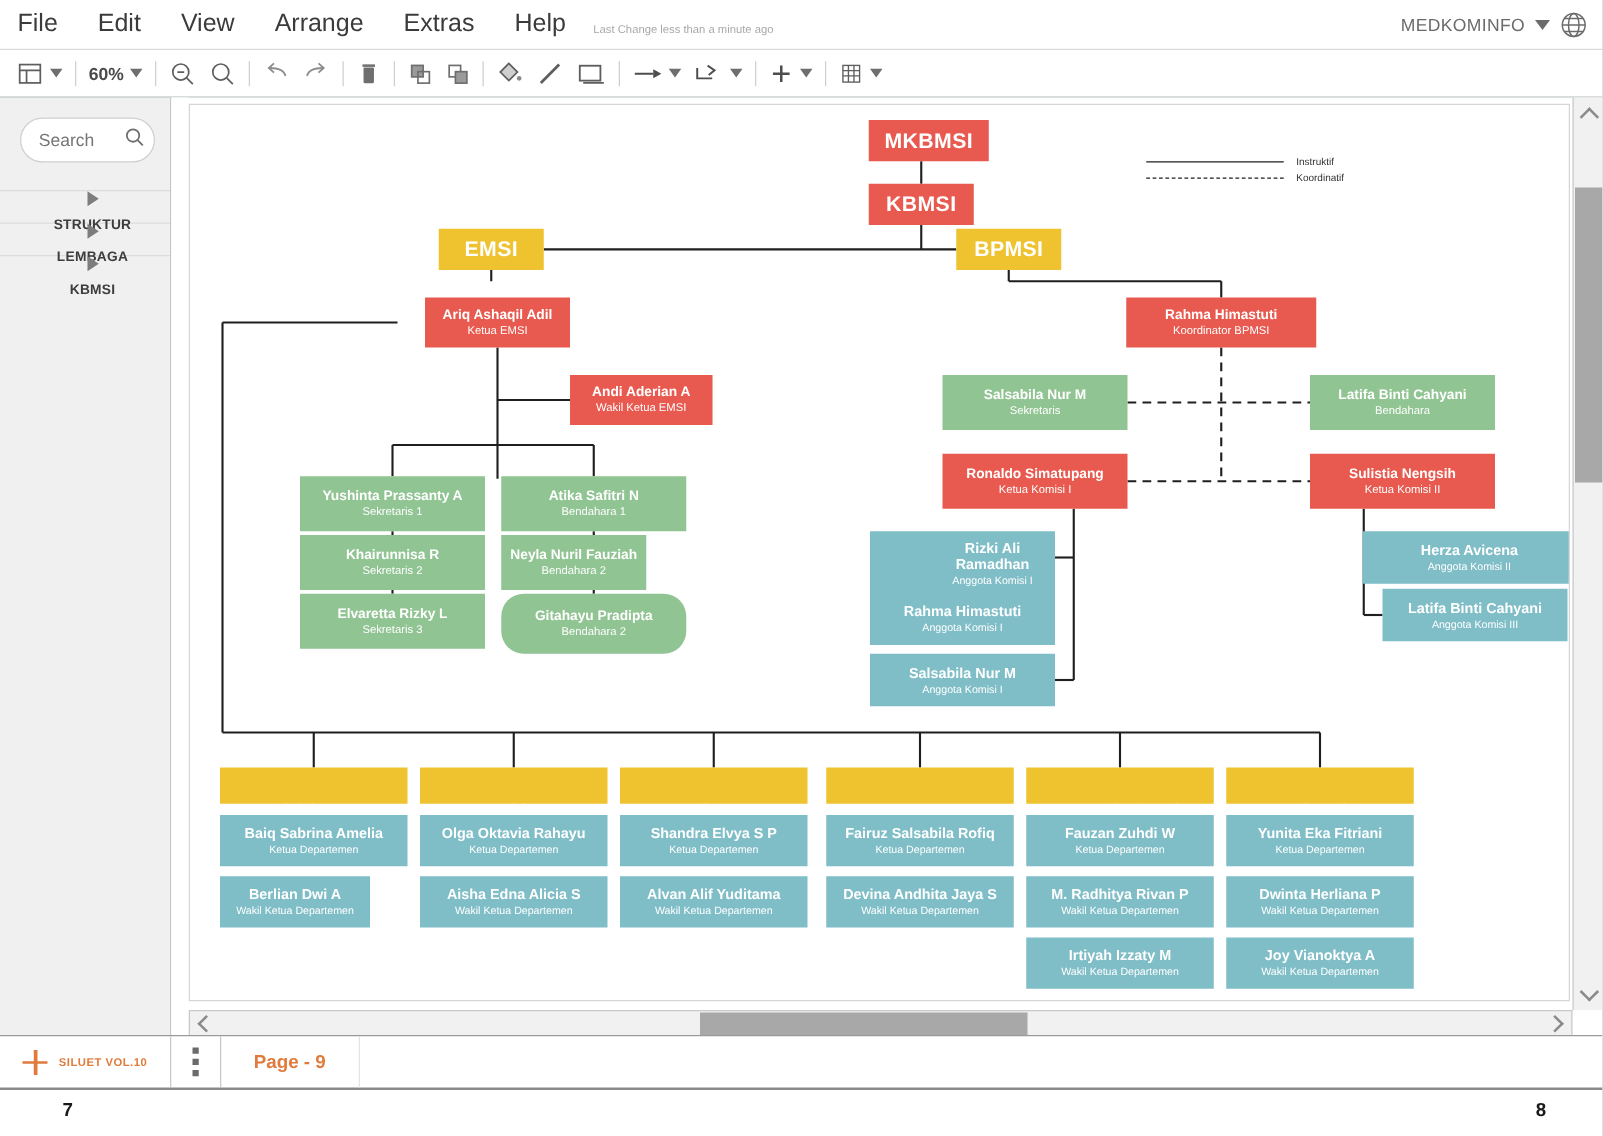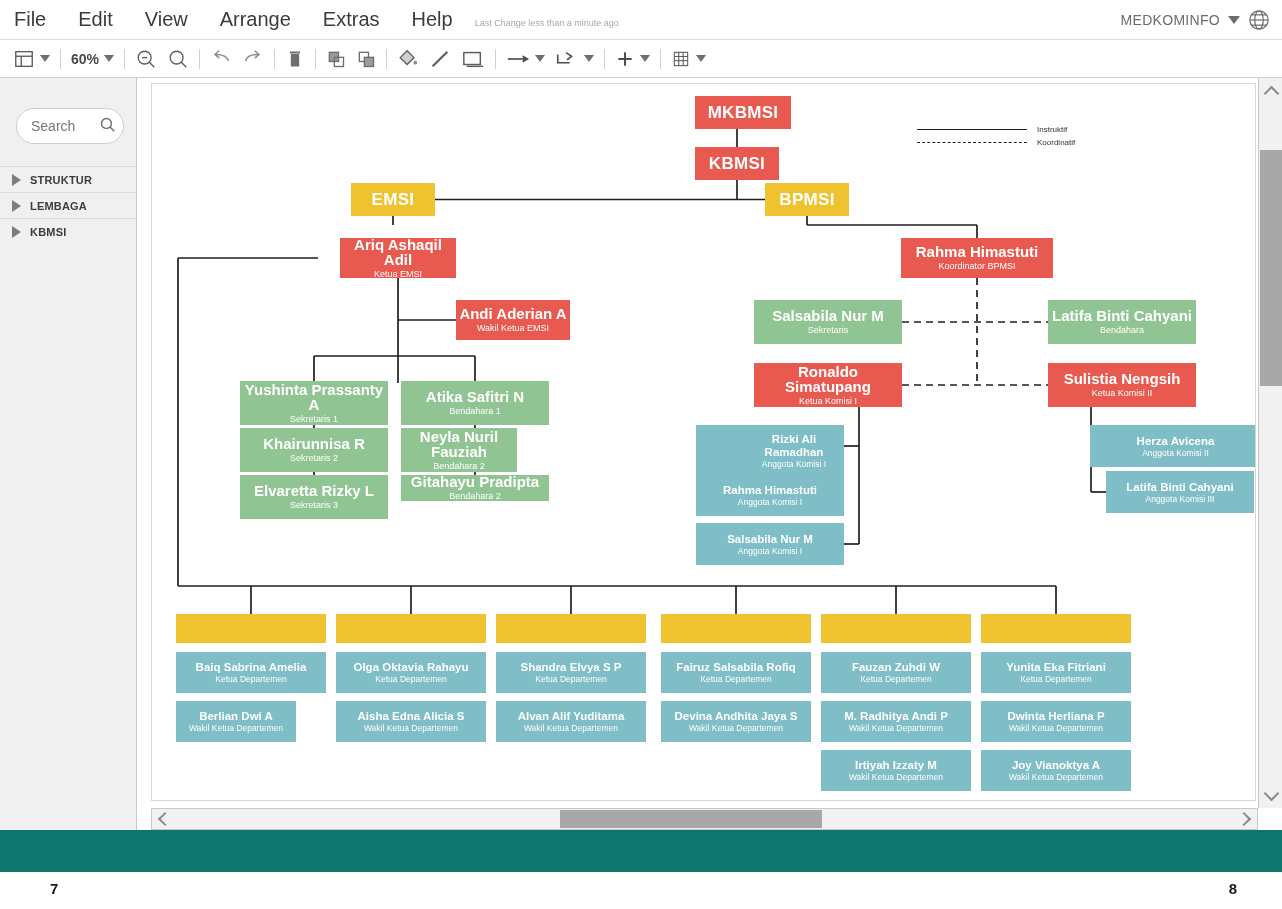--- a/index.html
+++ b/index.html
@@ -45,33 +45,33 @@
   .tb-sep { width:1px; height:20px; background:#cfcfcf; margin:0 5px; }
   .tb-caret { width:0;height:0;border-left:5px solid transparent;border-right:5px solid transparent;border-top:7px solid #6e6e6e; margin-left:5px;}
   .zoomlbl { font-size:14px; font-weight:bold; color:#4a4a4a; }
 
   
   .sidebar {
     position:absolute; left:0; top:78px; width:137px; height:752px;
     background:#f0f0f0; border-right:1px solid #c6c6c6;
   }
   .search-wrap {
-    margin:30px 12px 0 16px; height:36px;
+    margin:16px 12px 0 16px; height:36px;
     background:#fff; border:1px solid #cfcfcf; border-radius:18px;
     display:flex; align-items:center; padding:0 12px; justify-content:space-between;
   }
   .search-input {
     border:0; outline:0; font-size:14px; color:#7a7a7a; width:70px; background:transparent;
     font-family:"Liberation Sans", sans-serif;
   }
   .tree { margin-top:22px; }
   .tree-row {
     height:26px; display:flex; align-items:center; gap:9px;
     padding-left:12px; border-top:1px solid #dcdcdc;
-    font-size:11px; font-weight:bold; color:#3d3d3d; letter-spacing:.2px;
+    font-size:11px; font-weight:bold; color:#3d3d3d; letter-spacing:.2px;flex-direction:column;
   }
   .tri { width:0;height:0;border-top:6px solid transparent;border-bottom:6px solid transparent;border-left:9px solid #7d7d7d; }
 
   
   .canvas-outer {
     position:absolute; left:137px; top:78px; width:1145px; height:752px;
     background:#ffffff;
   }
   .canvas-page {
     position:absolute; left:14px; top:5px; width:1105px; height:718px;
@@ -113,21 +113,21 @@
   .node .t { font-weight:bold; }
   .node .s { font-weight:normal; }
   .n-red { background:#e8594f; }
   .n-yellow { background:#eec32f; }
   .n-green { background:#91c493; }
   .n-teal { background:#7fbdc7; }
 
   
   .sz-top .t { font-size:17px; letter-spacing:.3px; }
   .sz-unit .t { font-size:17px; letter-spacing:.3px; }
-  .sz-person .t { font-size:15px; }
+  .sz-person .t { font-size:11px; }
   .sz-person .s { font-size:9px; margin-top:2px; }
   .sz-dept .t { font-size:14px; letter-spacing:.6px;margin-top:40px; }
   .sz-sub .t { font-size:11.5px; }
   .sz-sub .s { font-size:8.5px; margin-top:2px; }
 
   
   .legend { position:absolute; font-size:8px; color:#333; }
   .legend .lg-row { display:flex; align-items:center; height:13px; }
   .legend .ln-solid { width:110px; height:0; border-top:1.4px solid #1f1f1f; }
   .legend .ln-dash { width:110px; height:0; border-top:1.4px dashed #1f1f1f; }
@@ -435,21 +435,21 @@
               <div class="s">Sekretaris 3</div>
             </div>
             <div class="node n-green sz-person" style="left: 249px; top: 297px; width: 148px; height: 44px;">
               <div class="t">Atika Safitri N</div>
               <div class="s">Bendahara 1</div>
             </div>
             <div class="node n-green sz-person" style="left: 249px; top: 344px; width: 116px; height: 44px;">
               <div class="t">Neyla Nuril Fauziah</div>
               <div class="s">Bendahara 2</div>
             </div>
-            <div class="node n-green sz-person" style="left: 249px; top: 391px; width: 148px; height: 26px;">
+            <div class="node n-green sz-person" style="left: 249px; top: 391px; width: 148px; height: 48px; border-radius: 18px;">
               <div class="t">Gitahayu Pradipta</div>
               <div class="s">Bendahara 2</div>
             </div>
             <div class="node n-red sz-person" style="left: 749px; top: 154px; width: 152px; height: 40px;">
               <div class="t">Rahma Himastuti</div>
               <div class="s">Koordinator BPMSI</div>
             </div>
             <div class="node n-green sz-person" style="left: 602px; top: 216px; width: 148px; height: 44px;">
               <div class="t">Salsabila Nur M</div>
               <div class="s">Sekretaris</div>
@@ -534,21 +534,21 @@
             </div>
             <div class="node n-teal sz-sub" style="left: 509px; top: 617px; width: 150px; height: 41px;">
               <div class="t">Devina Andhita Jaya S</div>
               <div class="s">Wakil Ketua Departemen</div>
             </div>
             <div class="node n-teal sz-sub" style="left: 669px; top: 568px; width: 150px; height: 41px;">
               <div class="t">Fauzan Zuhdi W</div>
               <div class="s">Ketua Departemen</div>
             </div>
             <div class="node n-teal sz-sub" style="left: 669px; top: 617px; width: 150px; height: 41px;">
-              <div class="t">M. Radhitya Andi P</div>
+              <div class="t">M. Radhitya Rivan P</div>
               <div class="s">Wakil Ketua Departemen</div>
             </div>
             <div class="node n-teal sz-sub" style="left: 669px; top: 666px; width: 150px; height: 41px;">
               <div class="t">Irtiyah Izzaty M</div>
               <div class="s">Wakil Ketua Departemen</div>
             </div>
             <div class="node n-teal sz-sub" style="left: 829px; top: 568px; width: 150px; height: 41px;">
               <div class="t">Yunita Eka Fitriani</div>
               <div class="s">Ketua Departemen</div>
             </div>
@@ -578,19 +578,33 @@
       <div class="hs-btn hs-l">
           <span class="chevh l"></span>
         </div>
       <div class="hs-thumb"></div>
       <div class="hs-btn hs-r">
           <span class="chevh r"></span>
         </div>
     </div>
   </div>
 
+  <div class="pagebar">
+    <div class="pb-add">
+      <span class="plus"></span>
+      <span class="pb-add-lbl">SILUET VOL.10</span>
+    </div>
+    <div class="pb-dots">
+      <span class="dotcol">
+          <i></i>
+          <i></i>
+          <i></i>
+        </span>
+    </div>
+    <div class="pb-tab">Page - 9</div>
+  </div>
 
   <div class="pagenums">
     <span class="pn pn-l">7</span>
     <span class="pn pn-r">8</span>
   </div>
 
 </div>
 
 </body></html>

